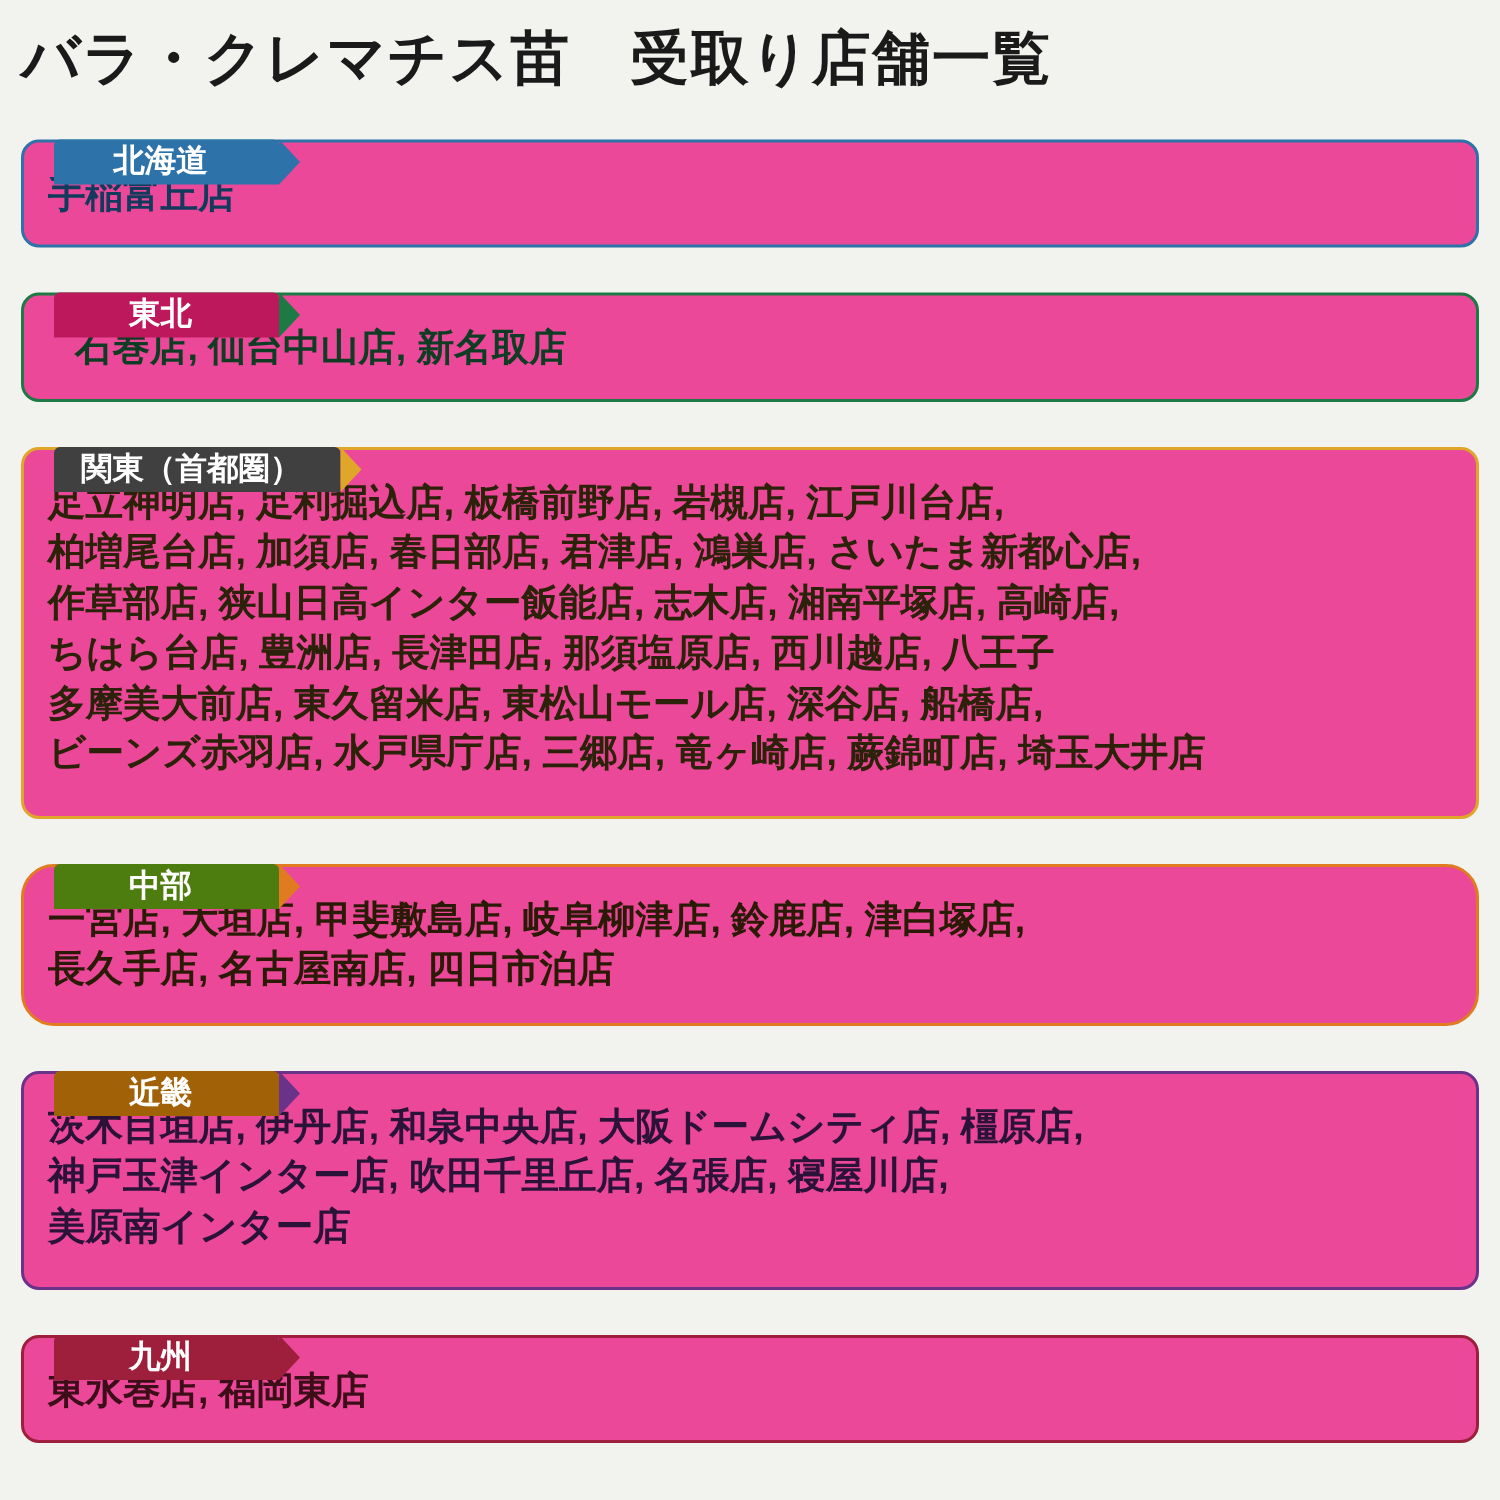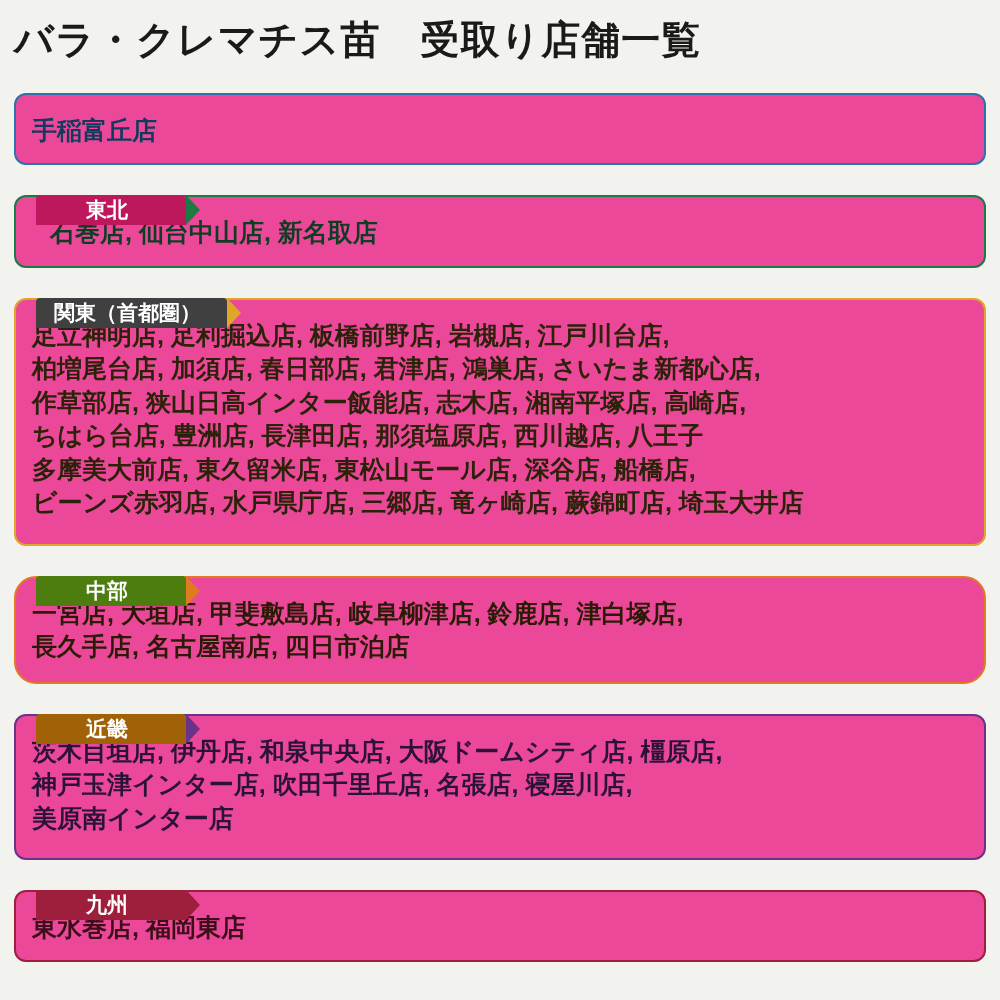--- a/index.html
+++ b/index.html
@@ -120,20 +120,21 @@
   .sec-kyushu .panel { min-height: 68px; }
 </style>
 </head>
 <body>
 
 <div class="page">
 
   <div class="title">バラ・クレマチス苗　受取り店舗一覧</div>
 
   <div class="section sec-hokkaido c-hokkaido">
+    <div class="tab">北海道</div>
     <div class="panel">
       <div class="panel-body">手稲富丘店</div>
     </div>
   </div>
 
   <div class="section sec-tohoku c-tohoku">
     <div class="tab">東北</div>
     <div class="panel">
       <div class="panel-body">石巻店, 仙台中山店, 新名取店</div>
     </div>

